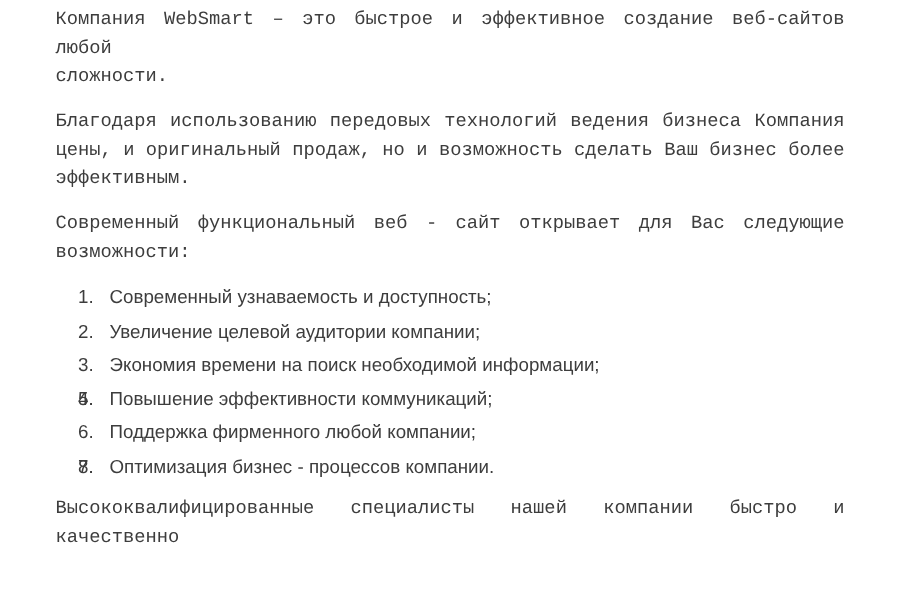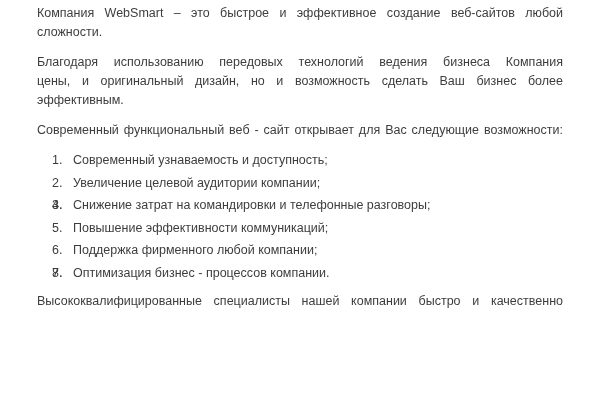--- a/index.html
+++ b/index.html
@@ -20,21 +20,21 @@
     font-size: 12.5px;
     color: var(--fg, #3d3d3d);
     -webkit-font-smoothing: antialiased;
   }
   .doc-title {
     margin: 0 0 12px 0;
     line-height: 20px;
     text-align: center;
     font-style: italic;
   }
-  .para { margin: 0 0 11px 0; line-height: 19px; }
+  .para { margin: 0 0 11px 0; line-height: 19px; font-family: Liberation Mono, monospace; }
   .ln {
     display: block;
     text-align: justify;
     text-align-last: justify;
     white-space: normal;
   }
   .ln.last { text-align: center; text-align-last: left; }
   .benefits {
     list-style: none;
     margin: 11px 0 0 0;
@@ -55,43 +55,43 @@
 <div class="content">
 
 
   <div class="para">
     <span class="ln">Компания WebSmart – это быстрое и эффективное создание веб-сайтов любой</span>
     <span class="ln last">сложности.</span>
   </div>
 
   <div class="para">
     <span class="ln">Благодаря использованию передовых технологий ведения бизнеса Компания</span>
-    <span class="ln">цены, и оригинальный дизайн, но и возможность сделать Ваш бизнес более</span>
+    <span class="ln">цены, и оригинальный продаж, но и возможность сделать Ваш бизнес более</span>
     <span class="ln last">эффективным.</span>
   </div>
 
   <div class="para">
     <span class="ln">Современный функциональный веб - сайт открывает для Вас следующие возможности:</span>
   </div>
 
   <ol class="benefits">
     <li class="benefit">
       <span class="num">1.</span>
       <span class="txt">Современный узнаваемость и доступность;</span>
     </li>
     <li class="benefit">
       <span class="num">2.</span>
       <span class="txt">Увеличение целевой аудитории компании;</span>
     </li>
     <li class="benefit">
       <span class="num">3.</span>
+      <span class="txt">Экономия времени на поиск необходимой информации;</span>
     </li>
     <li class="benefit">
       <span class="num">4.</span>
-      <span class="txt">Снижение затрат на командировки и телефонные разговоры;</span>
     </li>
     <li class="benefit">
       <span class="num">5.</span>
       <span class="txt">Повышение эффективности коммуникаций;</span>
     </li>
     <li class="benefit">
       <span class="num">6.</span>
       <span class="txt">Поддержка фирменного любой компании;</span>
     </li>
     <li class="benefit">

